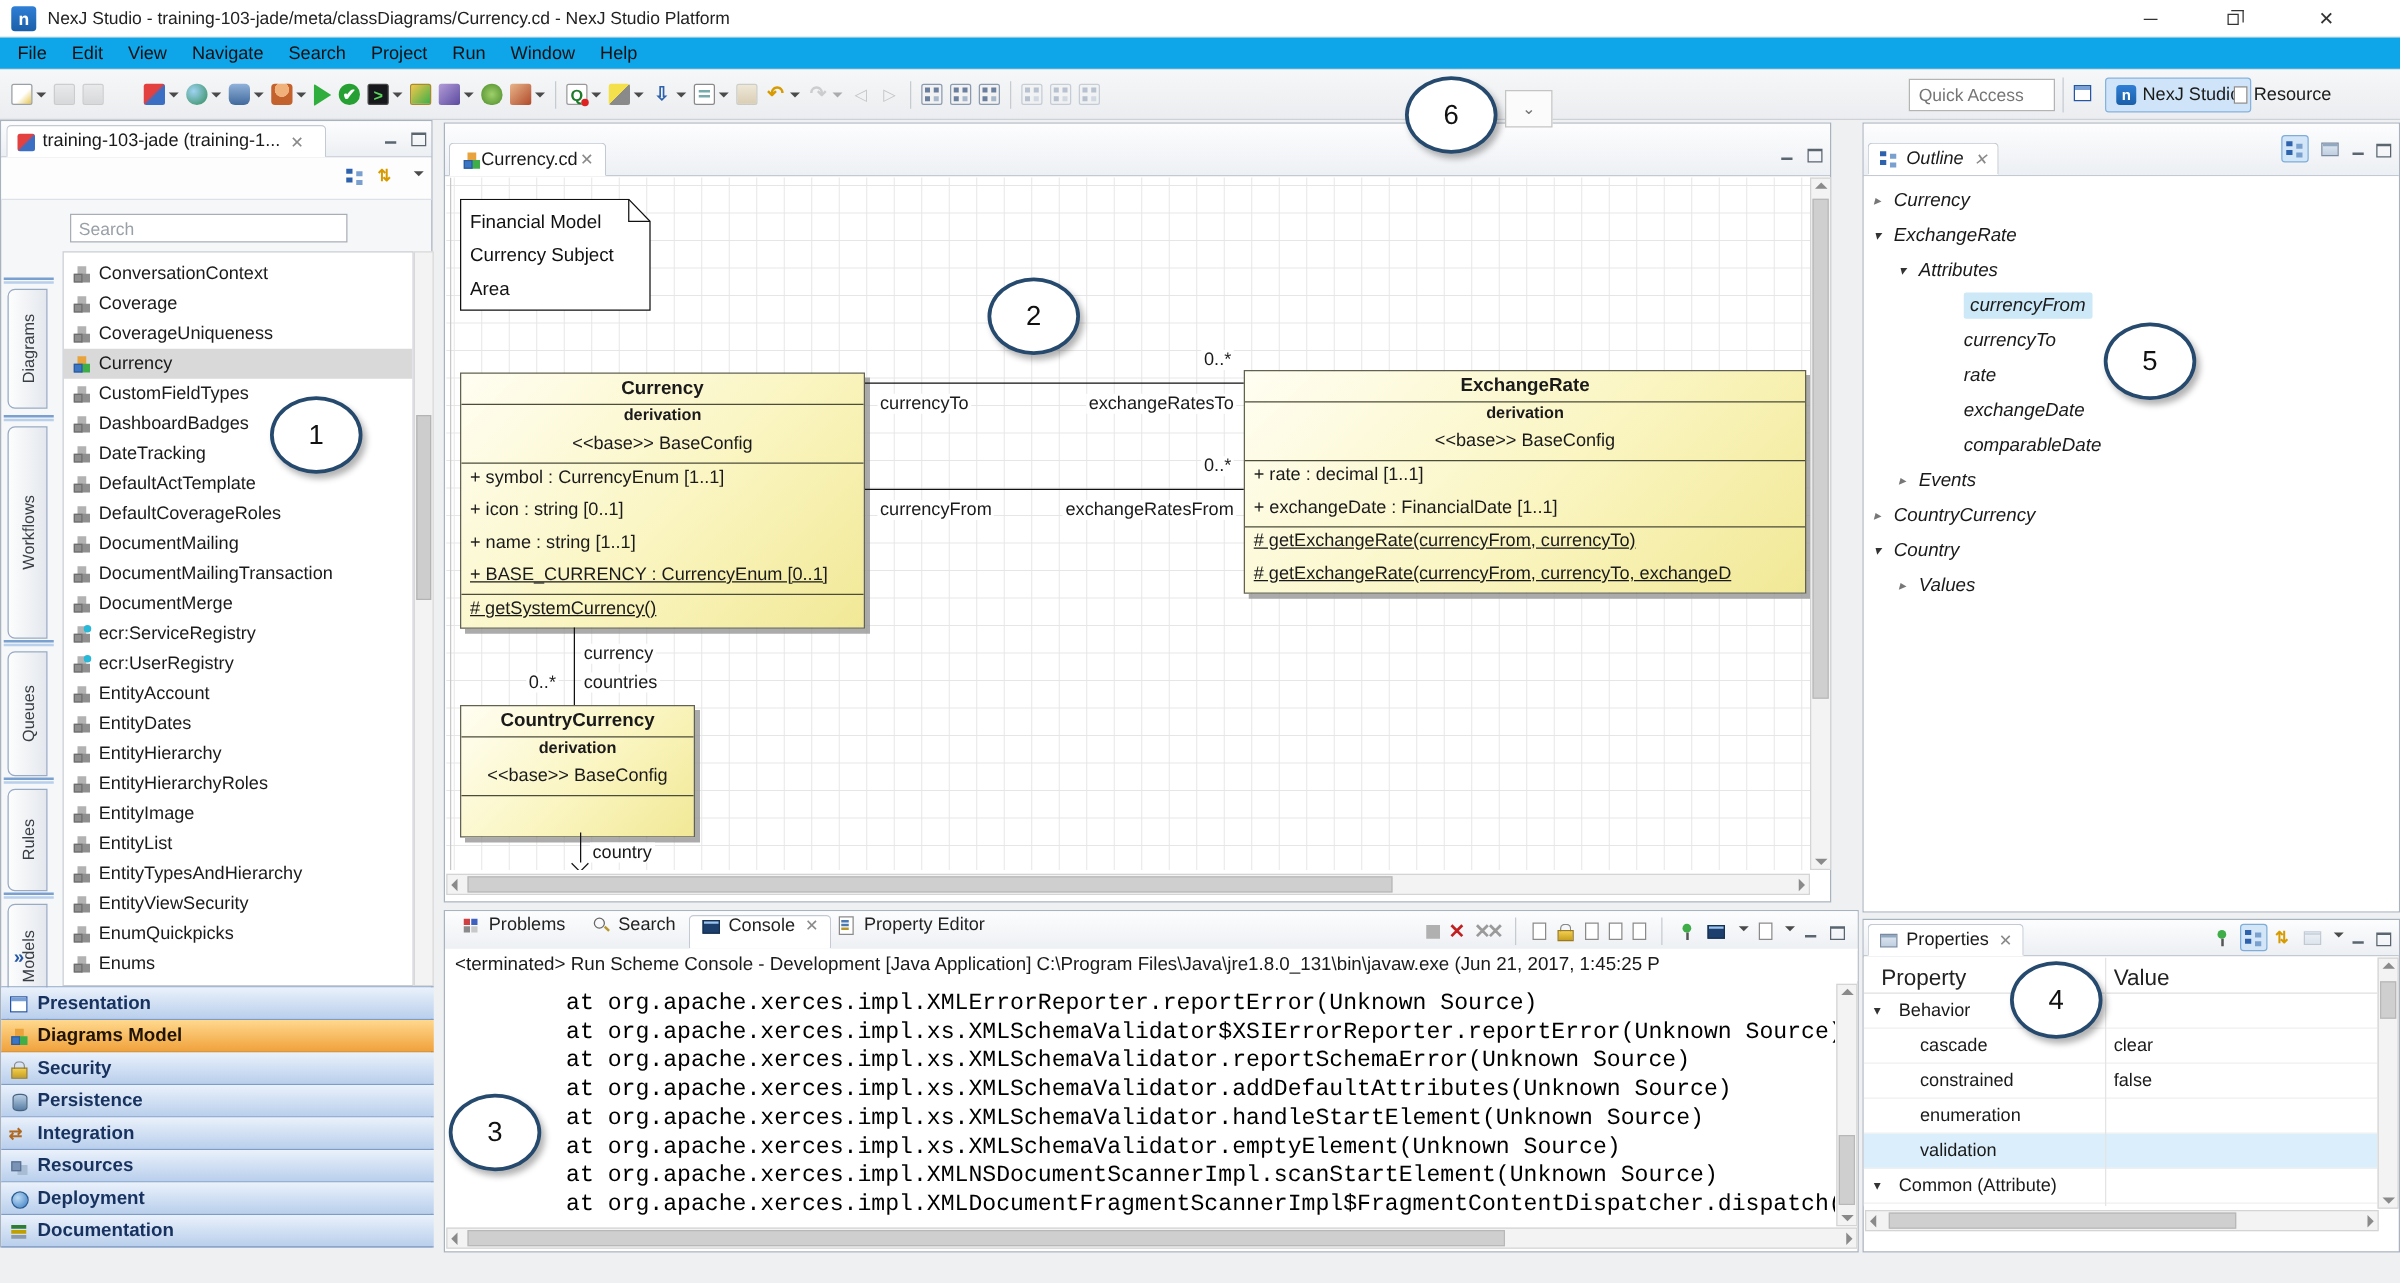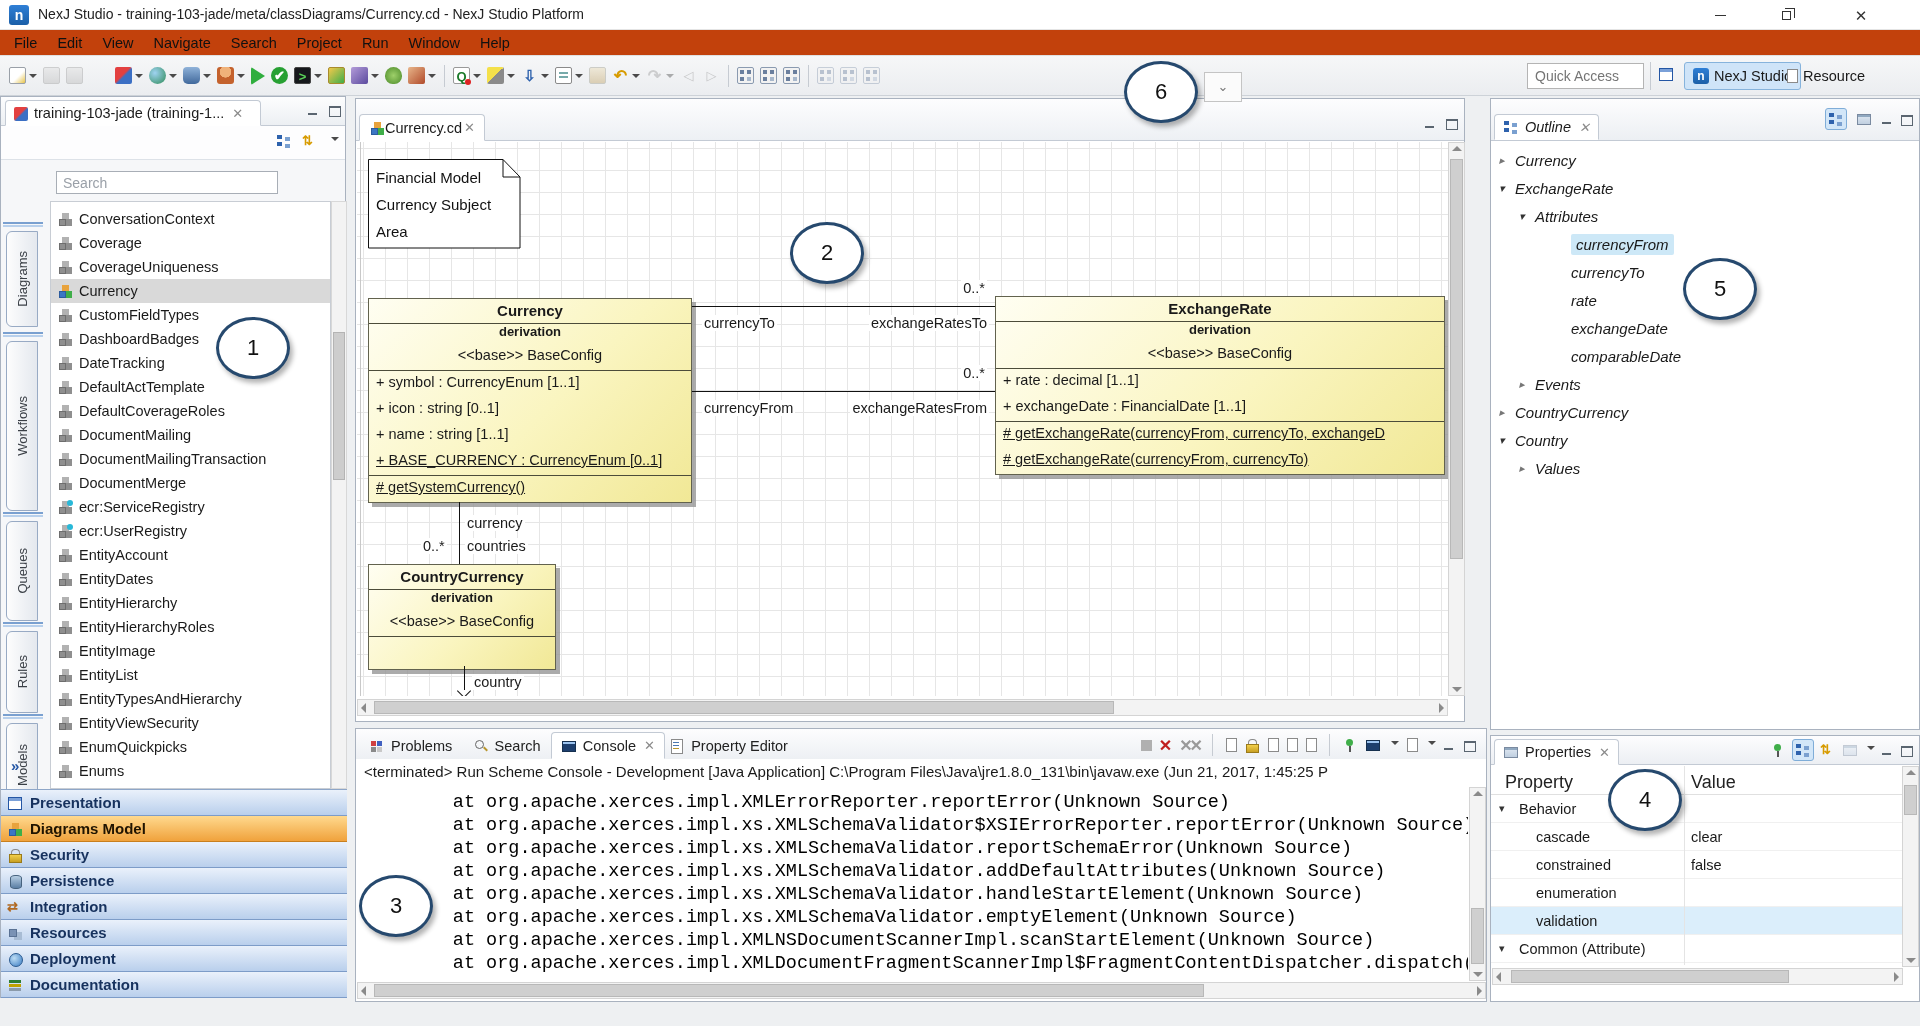--- a/index.html
+++ b/index.html
@@ -10,21 +10,21 @@
   #titlebar { position:absolute; left:0; top:0; width:1920px; height:30px; background:#ffffff; border-bottom:1px solid #e4e4e4; }
   #app-icon { position:absolute; left:9px; top:5px; width:20px; height:20px; border-radius:3px;
     background:linear-gradient(#2f7fd6,#1b5fa8); color:#fff; font-weight:bold; font-size:14px; text-align:center; line-height:20px; }
   #title-text { position:absolute; left:38px; top:6px; font-size:14px; color:#222; white-space:nowrap; }
   .wbtn { position:absolute; top:0; width:58px; height:30px; display:flex; align-items:center; justify-content:center; }
   .wbtn .bar { width:11px; height:1px; background:#333; }
   .wbtn .box2 { width:9px; height:9px; border:1px solid #333; position:relative; background:#fff; }
   .wbtn .box2::before { content:''; position:absolute; left:2px; top:-4px; width:9px; height:9px; border:1px solid #333; border-left:none; border-bottom:none; }
   .wbtn .x { font-size:15px; color:#333; line-height:1; }
 
-  #menubar { position:absolute; left:0; top:30px; width:1920px; height:26px; background:#c2410c; border-bottom:1px solid #e0e0e0; display:flex; align-items:center; padding-left:4px; }
+  #menubar { position:absolute; left:0; top:30px; width:1920px; height:26px; background:#0ea5e9; border-bottom:1px solid #e0e0e0; display:flex; align-items:center; padding-left:4px; }
   .menu-item { font-size:14.5px; padding:3px 10px; color:#111; }
 
   
   #toolbar { position:absolute; left:0; top:56px; width:1920px; height:40px; background:linear-gradient(#f6f7f8,#ebedf0); border-bottom:1px solid #cdd2d8; display:flex; align-items:center; padding-left:6px; }
   .tbi { height:26px; display:flex; align-items:center; padding:0 2px; margin:0 1px; border-radius:3px; }
   .tbi.dis { opacity:.42; }
   .tsep { width:1px; height:22px; background:#c6cbd2; margin:0 5px; }
   .tgap { width:26px; }
   .gl { width:17px; height:17px; border-radius:2px; display:inline-block; position:relative; font-size:13px; line-height:17px; text-align:center; }
   .dd { width:0; height:0; border:4px solid transparent; border-top:4px solid #4a4a4a; margin-left:3px; margin-top:4px; }
@@ -146,21 +146,21 @@
   .alabel { position:absolute; background:#fff; padding:0 2px; font-size:14.5px; white-space:nowrap; }
   .arrowhead { position:absolute; width:10px; height:10px; border-left:1px solid #111; border-bottom:1px solid #111; transform:rotate(-45deg); }
   #note-box { position:absolute; left:11px; top:17px; width:153px; height:90px; }
   #note-text { position:absolute; left:19px; top:22px; width:140px; font-size:15px; line-height:27px; color:#111; }
   .sb { position:absolute; background:#f3f3f3; border:1px solid #d4d4d4; }
   .sb .th { position:absolute; background:#cfcfcf; border:1px solid #b8b8b8; }
   .sb .ar { position:absolute; width:0; height:0; border:5px solid transparent; }
 
   
   #console { left:355px; top:728px; width:1132px; height:274px; }
-  .ctab { position:absolute; top:3px; height:27px; display:flex; align-items:center; gap:6px; padding:0 9px; font-size:14.5px; color:#222; }
+  .ctab { position:absolute; top:3px; height:27px; display:flex; gap:6px; padding:0 9px; font-size:14.5px; color:#222; }
   .ctab.active { background:#fff; border:1px solid #c3cad4; border-bottom:1px solid #fff; border-radius:4px 4px 0 0; }
   #con-icons { position:absolute; right:10px; top:5px; display:flex; align-items:center; gap:7px; }
   #con-status { position:absolute; left:0; top:30px; right:0; height:26px; font-size:15px; padding:4px 8px; white-space:nowrap; overflow:hidden; background:#fff; }
   #con-text { position:absolute; left:0; top:58px; width:1112px; height:194px; overflow:hidden; font-family:"Liberation Mono","DejaVu Sans Mono",monospace; font-size:18.5px; line-height:23px; white-space:pre; color:#000; padding:4px 0 0 8px; }
 
   
   #outline { left:1490px; top:98px; width:430px; height:632px;font-style:italic; }
   .onode { position:absolute; display:flex; align-items:center; height:28px; font-size:15px; white-space:nowrap; }
   .chev { font-size:11px; width:16px; color:#777; }
   .chev.exp { color:#333; }
@@ -548,22 +548,22 @@
       </div>
       <div class="uml" style="left: 638px; top: 154px; width: 450px;">
         <div class="t">ExchangeRate</div>
         <div class="st">derivation</div>
         <div class="bs">&lt;&lt;base&gt;&gt; BaseConfig</div>
         <div class="attrs">
           <div class="row">+ rate : decimal [1..1]</div>
           <div class="row">+ exchangeDate : FinancialDate [1..1]</div>
         </div>
         <div class="ops">
+          <div class="row u"># getExchangeRate(currencyFrom, currencyTo)</div>
           <div class="row u"># getExchangeRate(currencyFrom, currencyTo, exchangeD</div>
-          <div class="row u"># getExchangeRate(currencyFrom, currencyTo)</div>
         </div>
       </div>
       <div class="uml" style="left: 11px; top: 422px; width: 188px;">
         <div class="t">CountryCurrency</div>
         <div class="st">derivation</div>
         <div class="bs">&lt;&lt;base&gt;&gt; BaseConfig</div>
         <div class="attrs" style="min-height: 32px;"></div>
       </div>
       <div class="hline" style="left: 335px; width: 303px; top: 164px;"></div>
       <div class="alabel" style="left: 345px; top: 173px;">currencyTo</div>

